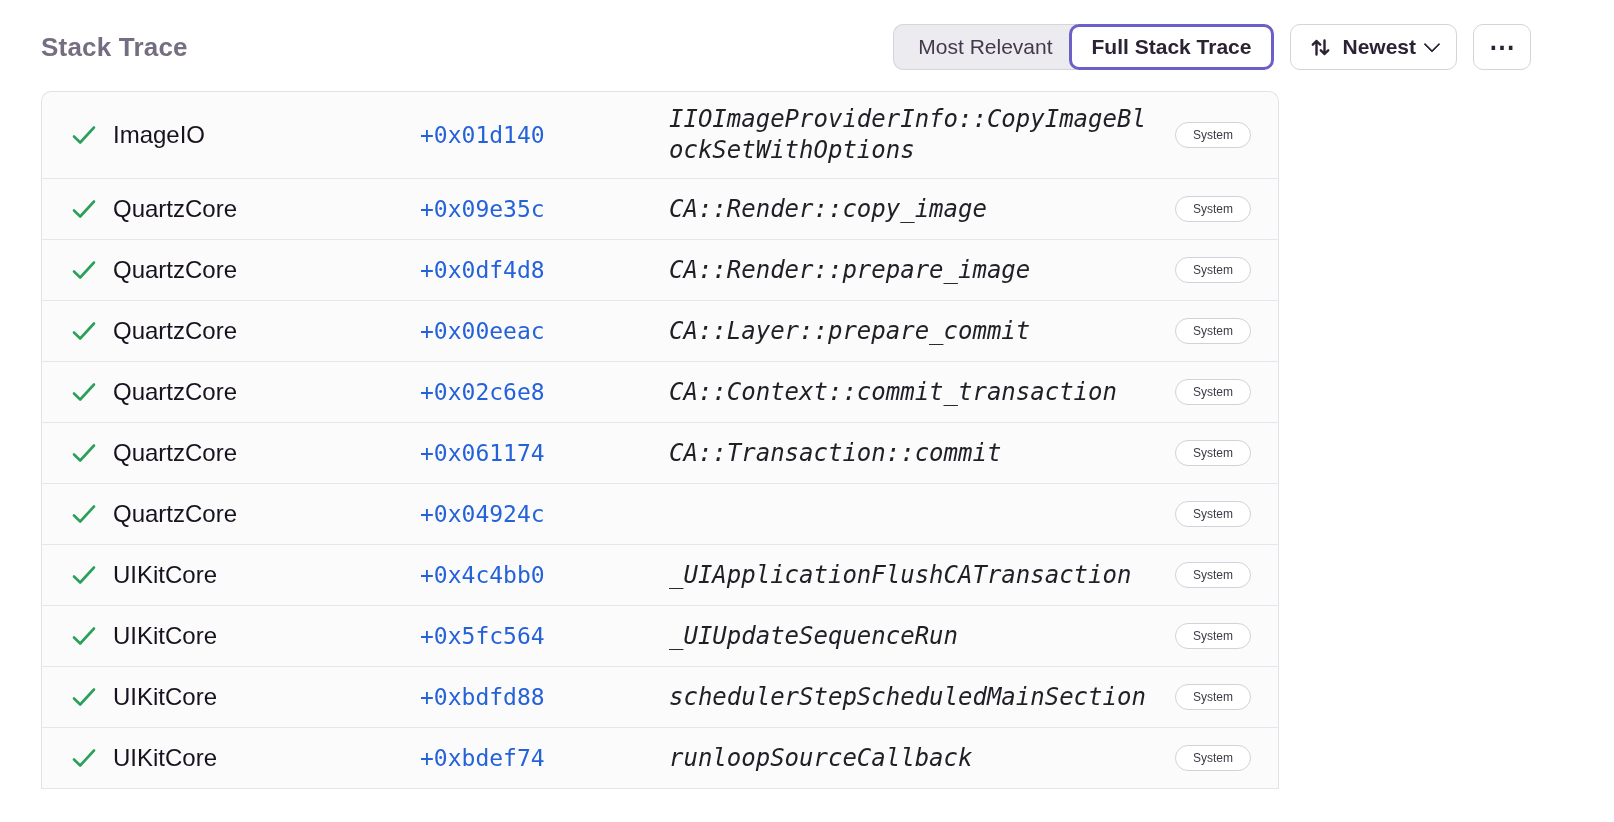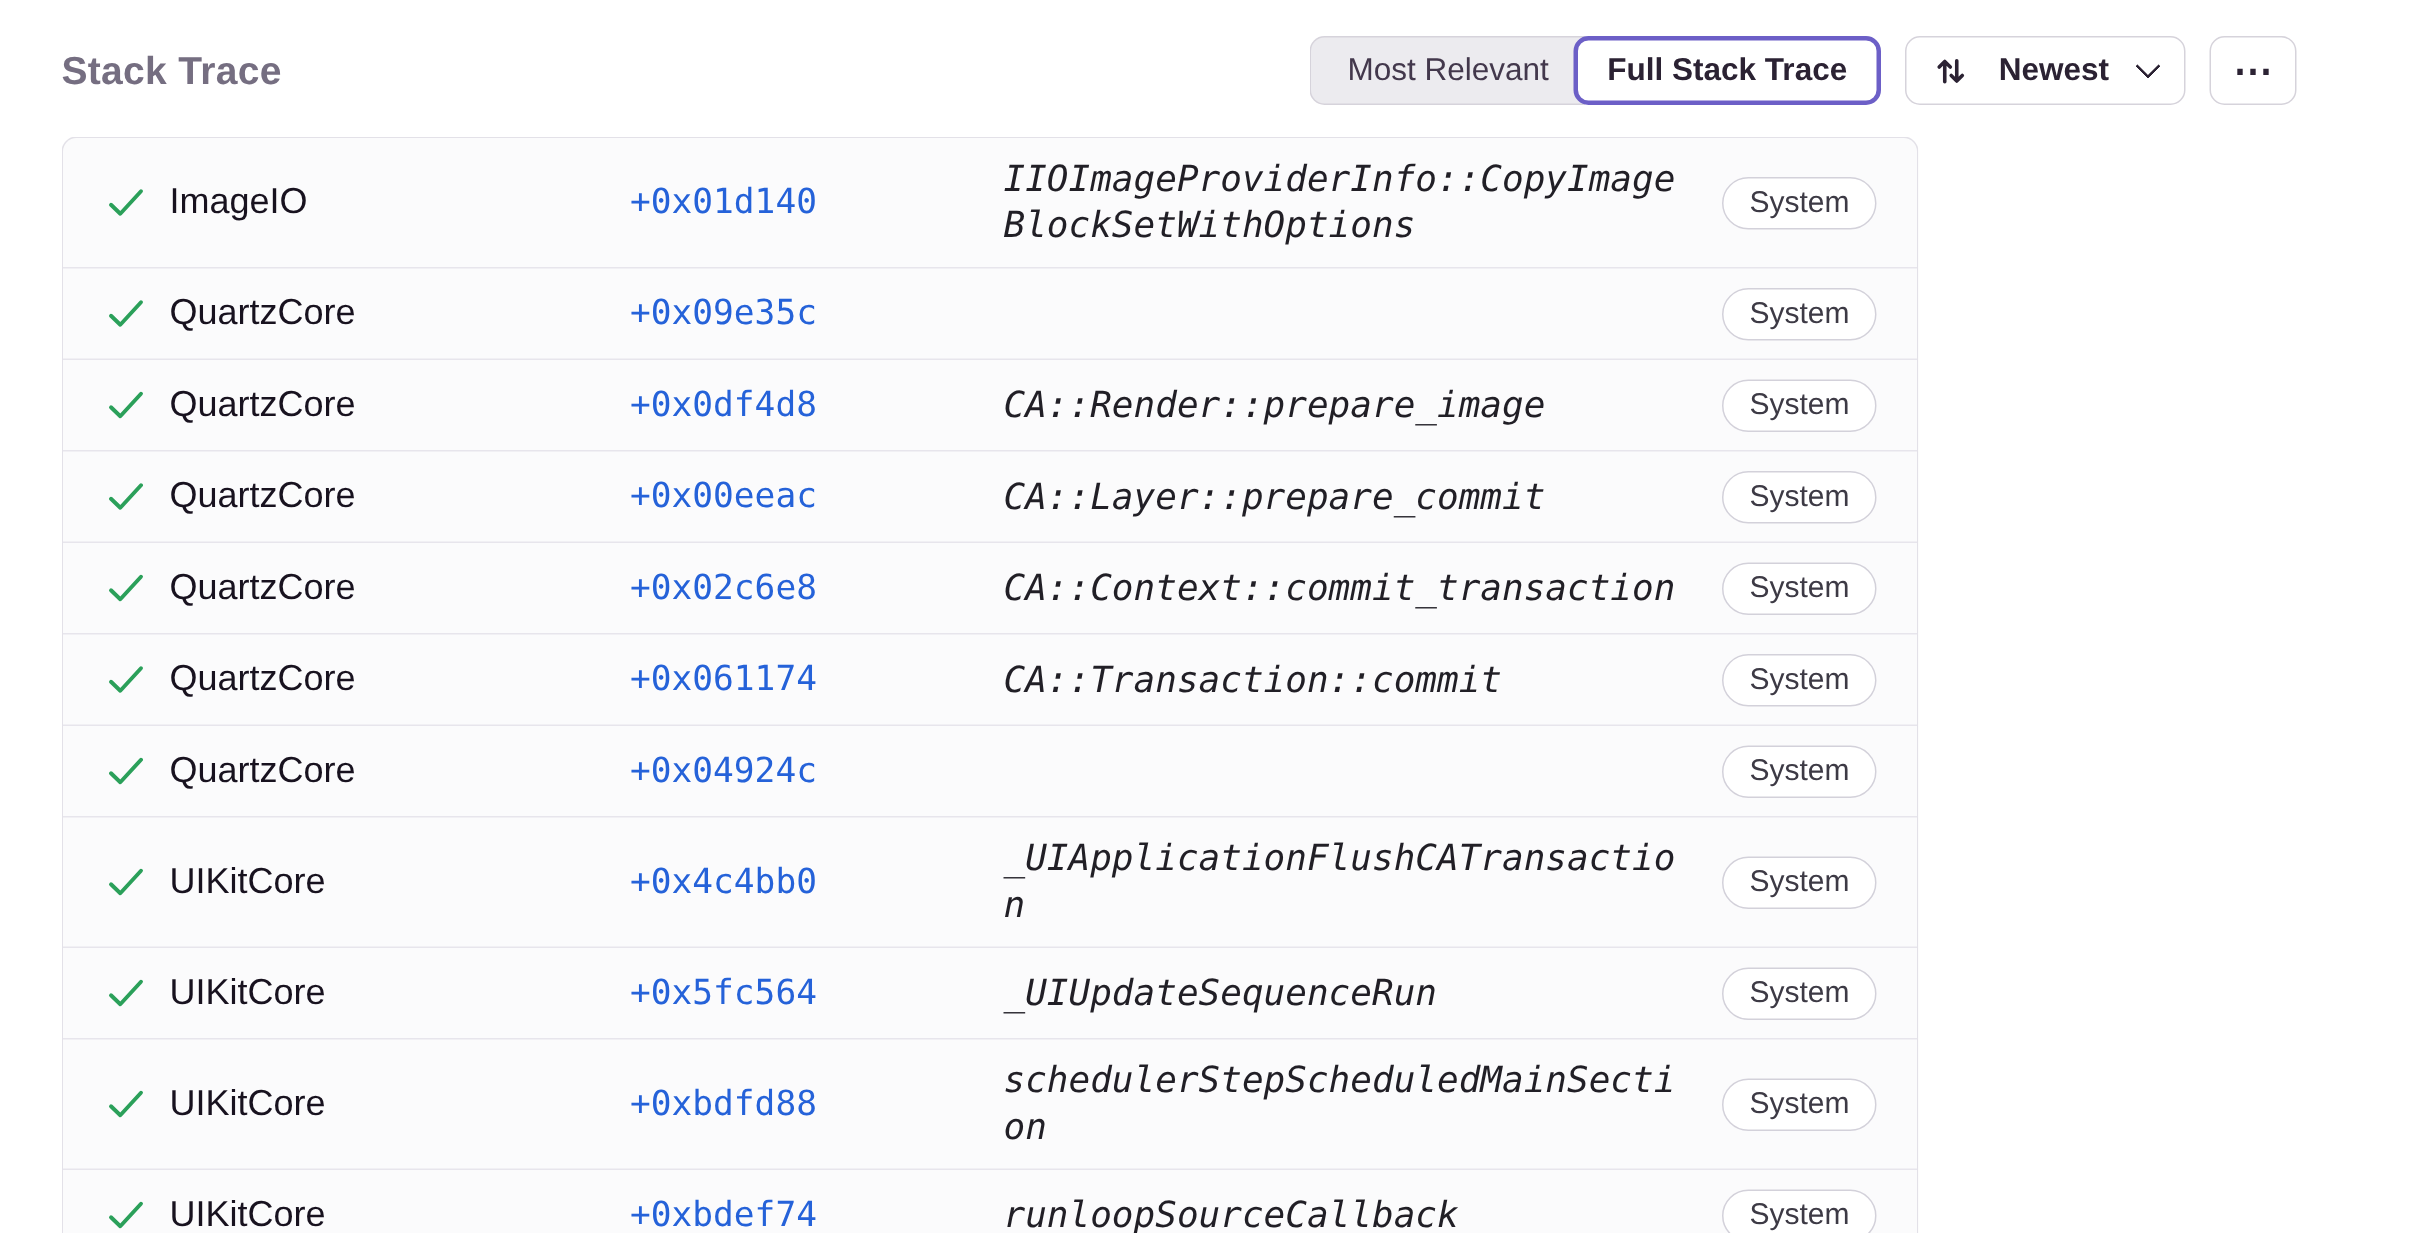--- a/index.html
+++ b/index.html
@@ -63,21 +63,21 @@
     padding: 0 20px;
     margin-left: -8px;
     font-weight: 700;
     color: #2b2233;
     position: relative;
     z-index: 1;
   }
   .btn {
     display: flex;
     align-items: center;
-    gap: 20px;
+    gap: 10px;
     height: 46px;
     border: 1px solid #d6d3db;
     border-radius: 10px;
     background: #ffffff;
     padding: 0 18px;
     font-size: 21px;
     font-weight: 700;
     color: #2b2233;
     cursor: pointer;
     white-space: nowrap;
@@ -131,21 +131,21 @@
     font-family: "DejaVu Sans Mono", monospace;
     font-size: 24px;
     color: #211f26;
     word-break: break-all;
     line-height: 31px;
     padding-right: 20px;
     font-style: italic;
   }
   .tag {
     justify-self: end;
-    font-size: 20px;
+    font-size: 12px;
     color: #3d3a45;
     border: 1px solid #d3d1da;
     border-radius: 999px;
     padding: 5px 17px;
     background: #ffffff;
     white-space: nowrap;
   }
 </style>
 </head>
 <body>
@@ -194,20 +194,21 @@
   </div>
 
   <div class="frame">
     <span class="check-icon">
       <svg width="30" height="30" viewBox="0 0 30 30" fill="none">
         <path d="M5 16.5l6.2 6L25 7.5" stroke="#2BA05A" stroke-width="2.6" stroke-linecap="round" stroke-linejoin="round"></path>
       </svg>
     </span>
     <span class="module">QuartzCore</span>
     <span class="offset">+0x09e35c</span>
+    <span class="function">CA::Render::copy_image</span>
     <span class="tag">System</span>
   </div>
 
   <div class="frame">
     <span class="check-icon">
       <svg width="30" height="30" viewBox="0 0 30 30" fill="none">
         <path d="M5 16.5l6.2 6L25 7.5" stroke="#2BA05A" stroke-width="2.6" stroke-linecap="round" stroke-linejoin="round"></path>
       </svg>
     </span>
     <span class="module">QuartzCore</span>

